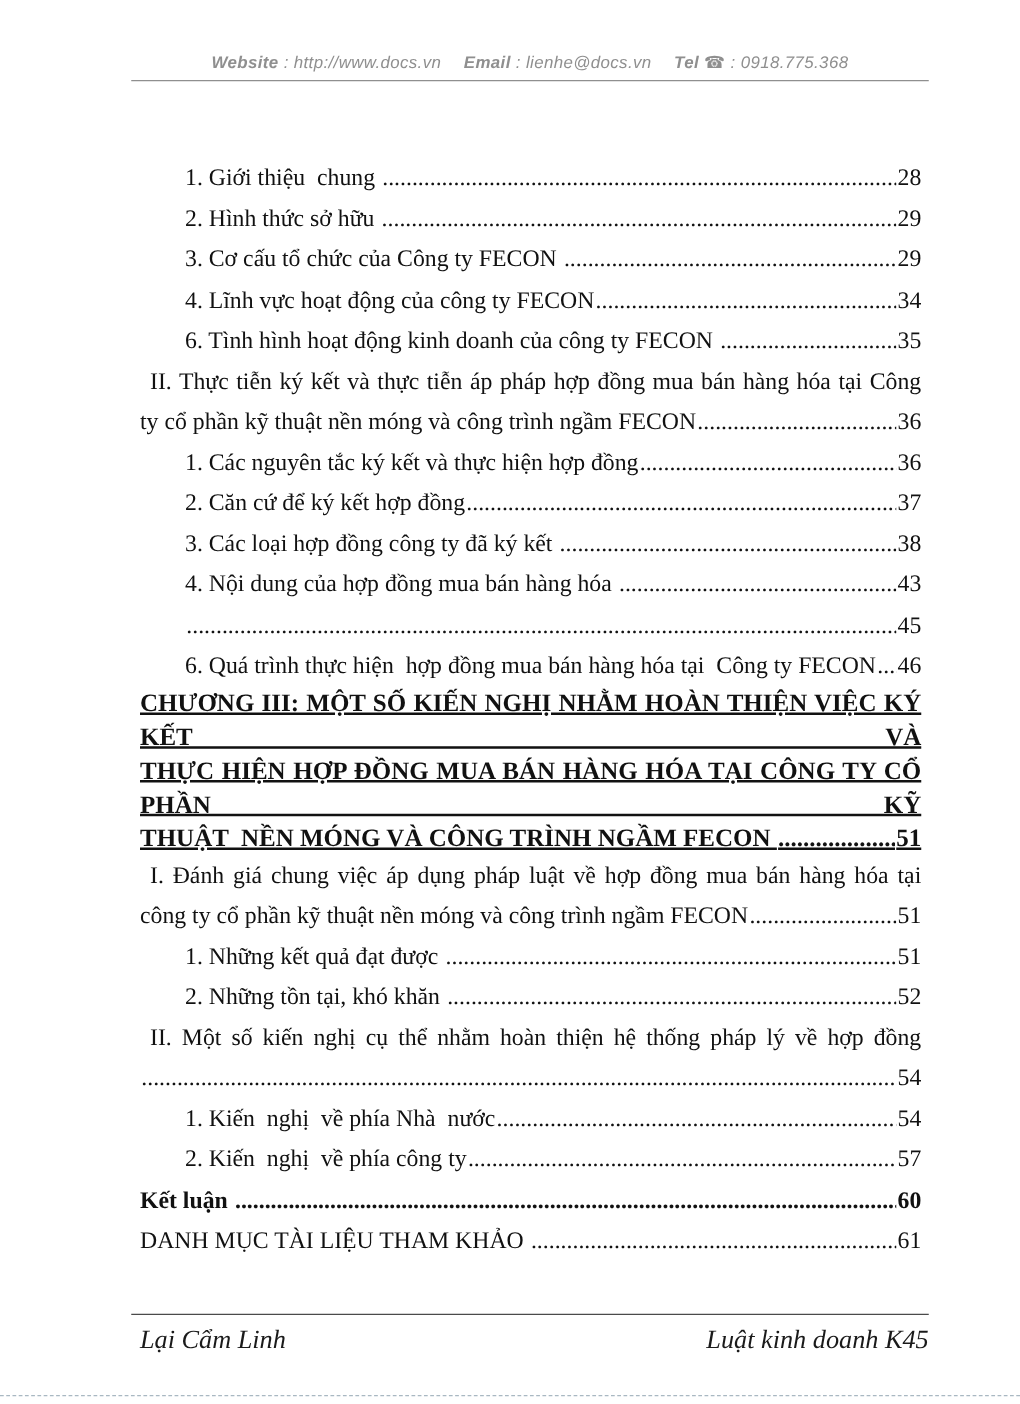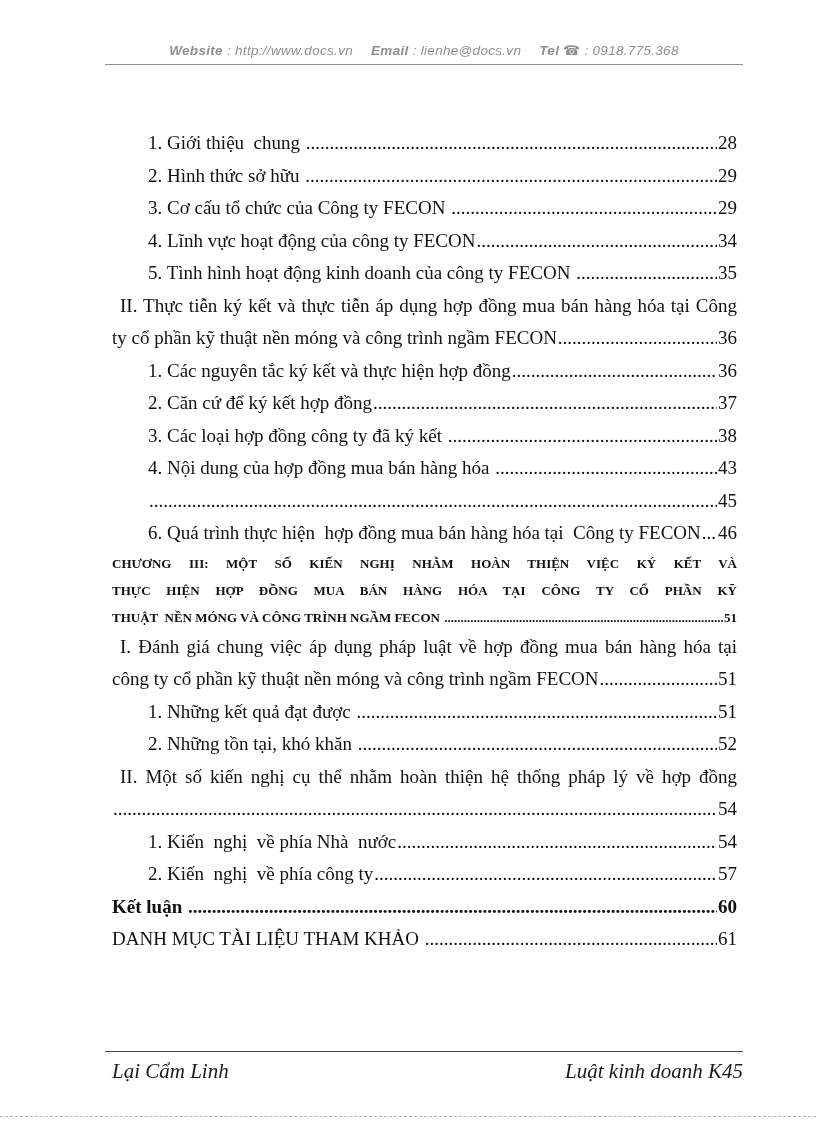--- a/index.html
+++ b/index.html
@@ -20,21 +20,21 @@
     letter-spacing:0.3px;
   }
   .header b { font-weight:bold; }
   .header .seg { margin:0 7px; white-space:nowrap; }
   
   .toc { position:absolute; left:112px; top:127px; width:625px; font-size:19px; }
   .entry .line { line-height:32.5px; }
   .entry .just { text-align:justify; text-align-last:justify; }
   .entry.num .line { padding-left:36px; }
   .entry.sec .first { text-indent:8px; }
-  .entry.chapter .line { font-weight:bold; font-size:13px; line-height:27px; }
+  .entry.chapter .line { font-weight:bold; font-size:20px; line-height:27px;text-decoration:underline; }
   .entry.conclusion .line { font-weight:bold; }
   .line.last { display:flex; align-items:flex-start; }
   .line.last .txt { white-space:pre; flex:0 0 auto; }
   .leader { flex:1 1 auto; overflow:hidden; white-space:nowrap; margin:0 1px; }
   .leader::after {
     content:"........................................................................................................................................................................";
   }
   .pagenum { flex:0 0 auto; }
   
   .footer {
@@ -89,28 +89,28 @@
     <div class="entry num">
         <div class="line first last">
           <span class="txt">4. Lĩnh vực hoạt động của công ty FECON</span>
           <span class="leader"></span>
           <span class="pagenum">34</span>
         </div>
       </div>
 
     <div class="entry num">
         <div class="line first last">
-          <span class="txt">5. Tình hình hoạt động kinh doanh của công ty FECON </span>
+          <span class="txt">6. Tình hình hoạt động kinh doanh của công ty FECON </span>
           <span class="leader"></span>
           <span class="pagenum">35</span>
         </div>
       </div>
 
     <div class="entry sec">
-        <div class="line first just">II. Thực tiễn ký kết và thực tiễn  áp dụng hợp đồng mua bán hàng hóa tại  Công</div>
+        <div class="line first just">II. Thực tiễn ký kết và thực tiễn  áp pháp hợp đồng mua bán hàng hóa tại  Công</div>
         <div class="line last">
           <span class="txt">ty cổ phần kỹ thuật nền móng và công trình ngầm FECON</span>
           <span class="leader"></span>
           <span class="pagenum">36</span>
         </div>
       </div>
 
     <div class="entry num">
         <div class="line first last">
           <span class="txt">1. Các nguyên tắc ký kết và thực hiện hợp đồng</span>

